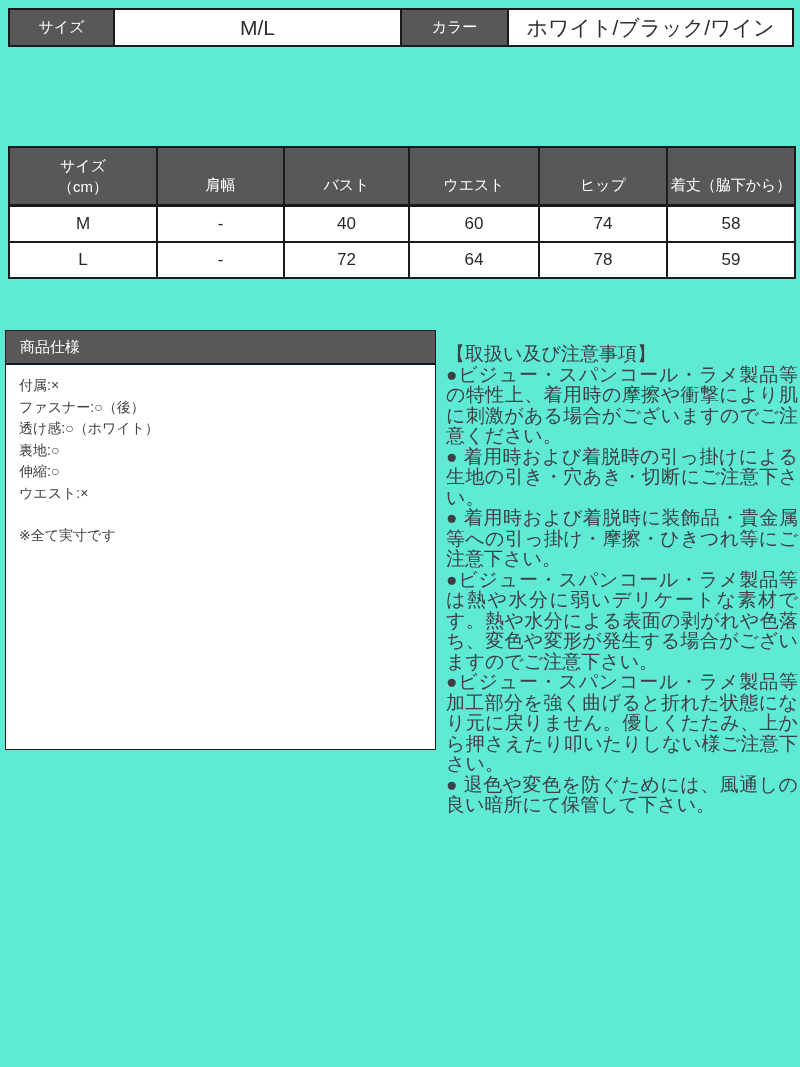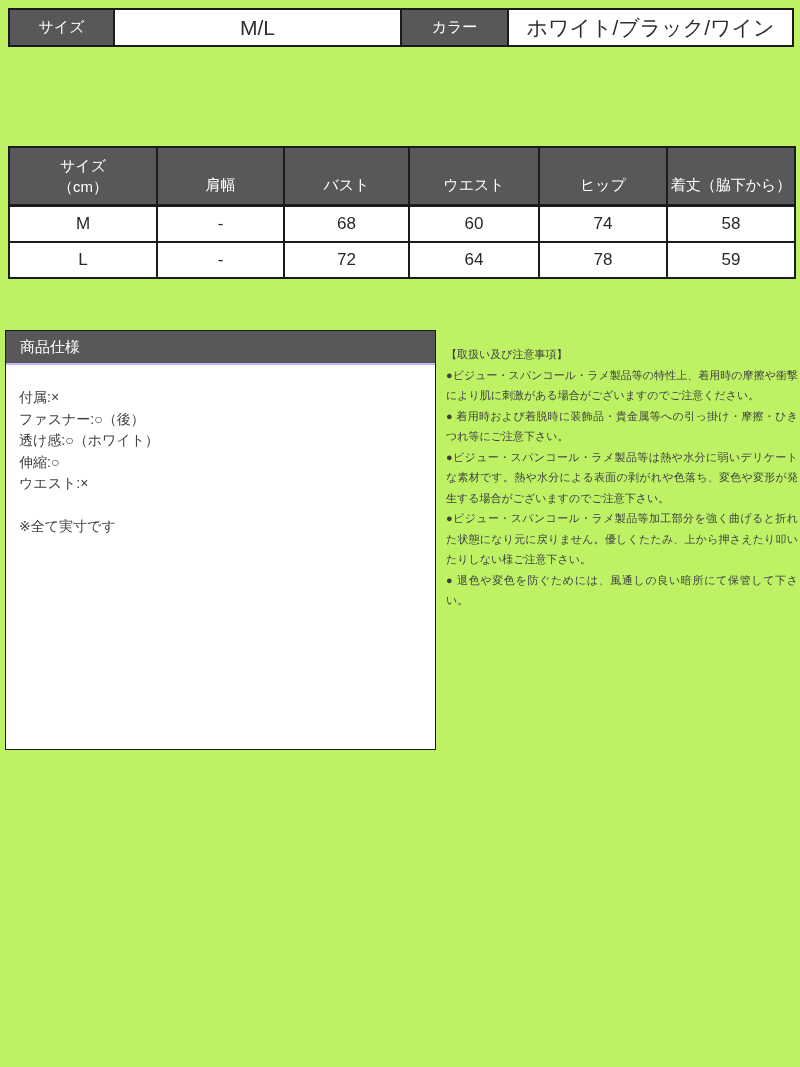--- a/index.html
+++ b/index.html
@@ -1,20 +1,20 @@
 <!DOCTYPE html>
 <html><head>
 <meta charset="utf-8">
 <style>
   html, body { margin: 0; padding: 0; background: #ffffff; }
   .page {
     position: relative;
     width: 800px;
     height: 1067px;
-    background: #bef264;
+    background: #5eead4;
     font-family: "Liberation Sans", "DejaVu Sans", sans-serif;
     color: #3e3e44;
     overflow: hidden;
   }
   table { border-collapse: collapse; table-layout: fixed; }
 
   
   .top-table {
     position: absolute;
     left: 8px; top: 8px;
@@ -79,39 +79,39 @@
     left: 5px; top: 330px;
     width: 431px; height: 420px;
     border: 1px solid #1b1b1b;
     box-sizing: border-box;
     background: #ffffff;
   }
   .spec-box-header {
     height: 32px;
     line-height: 32px;
     background: #58585a;
-    border-bottom: 2px solid #c4b5fd;
+    border-bottom: 2px solid #0f172a;
     color: #ffffff;
     font-size: 15px;
     padding-left: 14px;
   }
   .spec-body {
-    padding: 22px 14px 0 13px;
+    padding: 10px 14px 0 13px;
     font-size: 14px;
     line-height: 21.5px;
     color: #3e3e44;
   }
   .spec-note { margin-top: 21px; }
 
   
   .care-notes {
     position: absolute;
     left: 446px; top: 344px;
     width: 352px;
-    font-size: 11px;
+    font-size: 19px;
     line-height: 20.5px;
     color: #3e3e44;
     text-align: justify;
   }
 </style>
 </head>
 <body>
 
 <div class="page">
 
@@ -149,21 +149,21 @@
         <th>バスト</th>
         <th>ウエスト</th>
         <th>ヒップ</th>
         <th>着丈（脇下から）</th>
       </tr>
     </thead>
     <tbody>
       <tr>
         <td>M</td>
         <td>-</td>
-        <td>68</td>
+        <td>40</td>
         <td>60</td>
         <td>74</td>
         <td>58</td>
       </tr>
       <tr>
         <td>L</td>
         <td>-</td>
         <td>72</td>
         <td>64</td>
         <td>78</td>
@@ -171,28 +171,30 @@
       </tr>
     </tbody>
   </table>
 
   <div class="spec-box">
     <div class="spec-box-header">商品仕様</div>
     <div class="spec-body">
       <div class="spec-line">付属:×</div>
       <div class="spec-line">ファスナー:○（後）</div>
       <div class="spec-line">透け感:○（ホワイト）</div>
+      <div class="spec-line">裏地:○</div>
       <div class="spec-line">伸縮:○</div>
       <div class="spec-line">ウエスト:×</div>
       <div class="spec-note">※全て実寸です</div>
     </div>
   </div>
 
   <div class="care-notes">
     <div>【取扱い及び注意事項】</div>
     <div>●ビジュー・スパンコール・ラメ製品等の特性上、着用時の摩擦や衝撃により肌に刺激がある場合がございますのでご注意ください。</div>
+    <div>● 着用時および着脱時の引っ掛けによる生地の引き・穴あき・切断にご注意下さい。</div>
     <div>● 着用時および着脱時に装飾品・貴金属等への引っ掛け・摩擦・ひきつれ等にご注意下さい。</div>
     <div>●ビジュー・スパンコール・ラメ製品等は熱や水分に弱いデリケートな素材です。熱や水分による表面の剥がれや色落ち、変色や変形が発生する場合がございますのでご注意下さい。</div>
     <div>●ビジュー・スパンコール・ラメ製品等加工部分を強く曲げると折れた状態になり元に戻りません。優しくたたみ、上から押さえたり叩いたりしない様ご注意下さい。</div>
     <div>● 退色や変色を防ぐためには、風通しの良い暗所にて保管して下さい。</div>
   </div>
 
 </div>
 
 </body></html>

